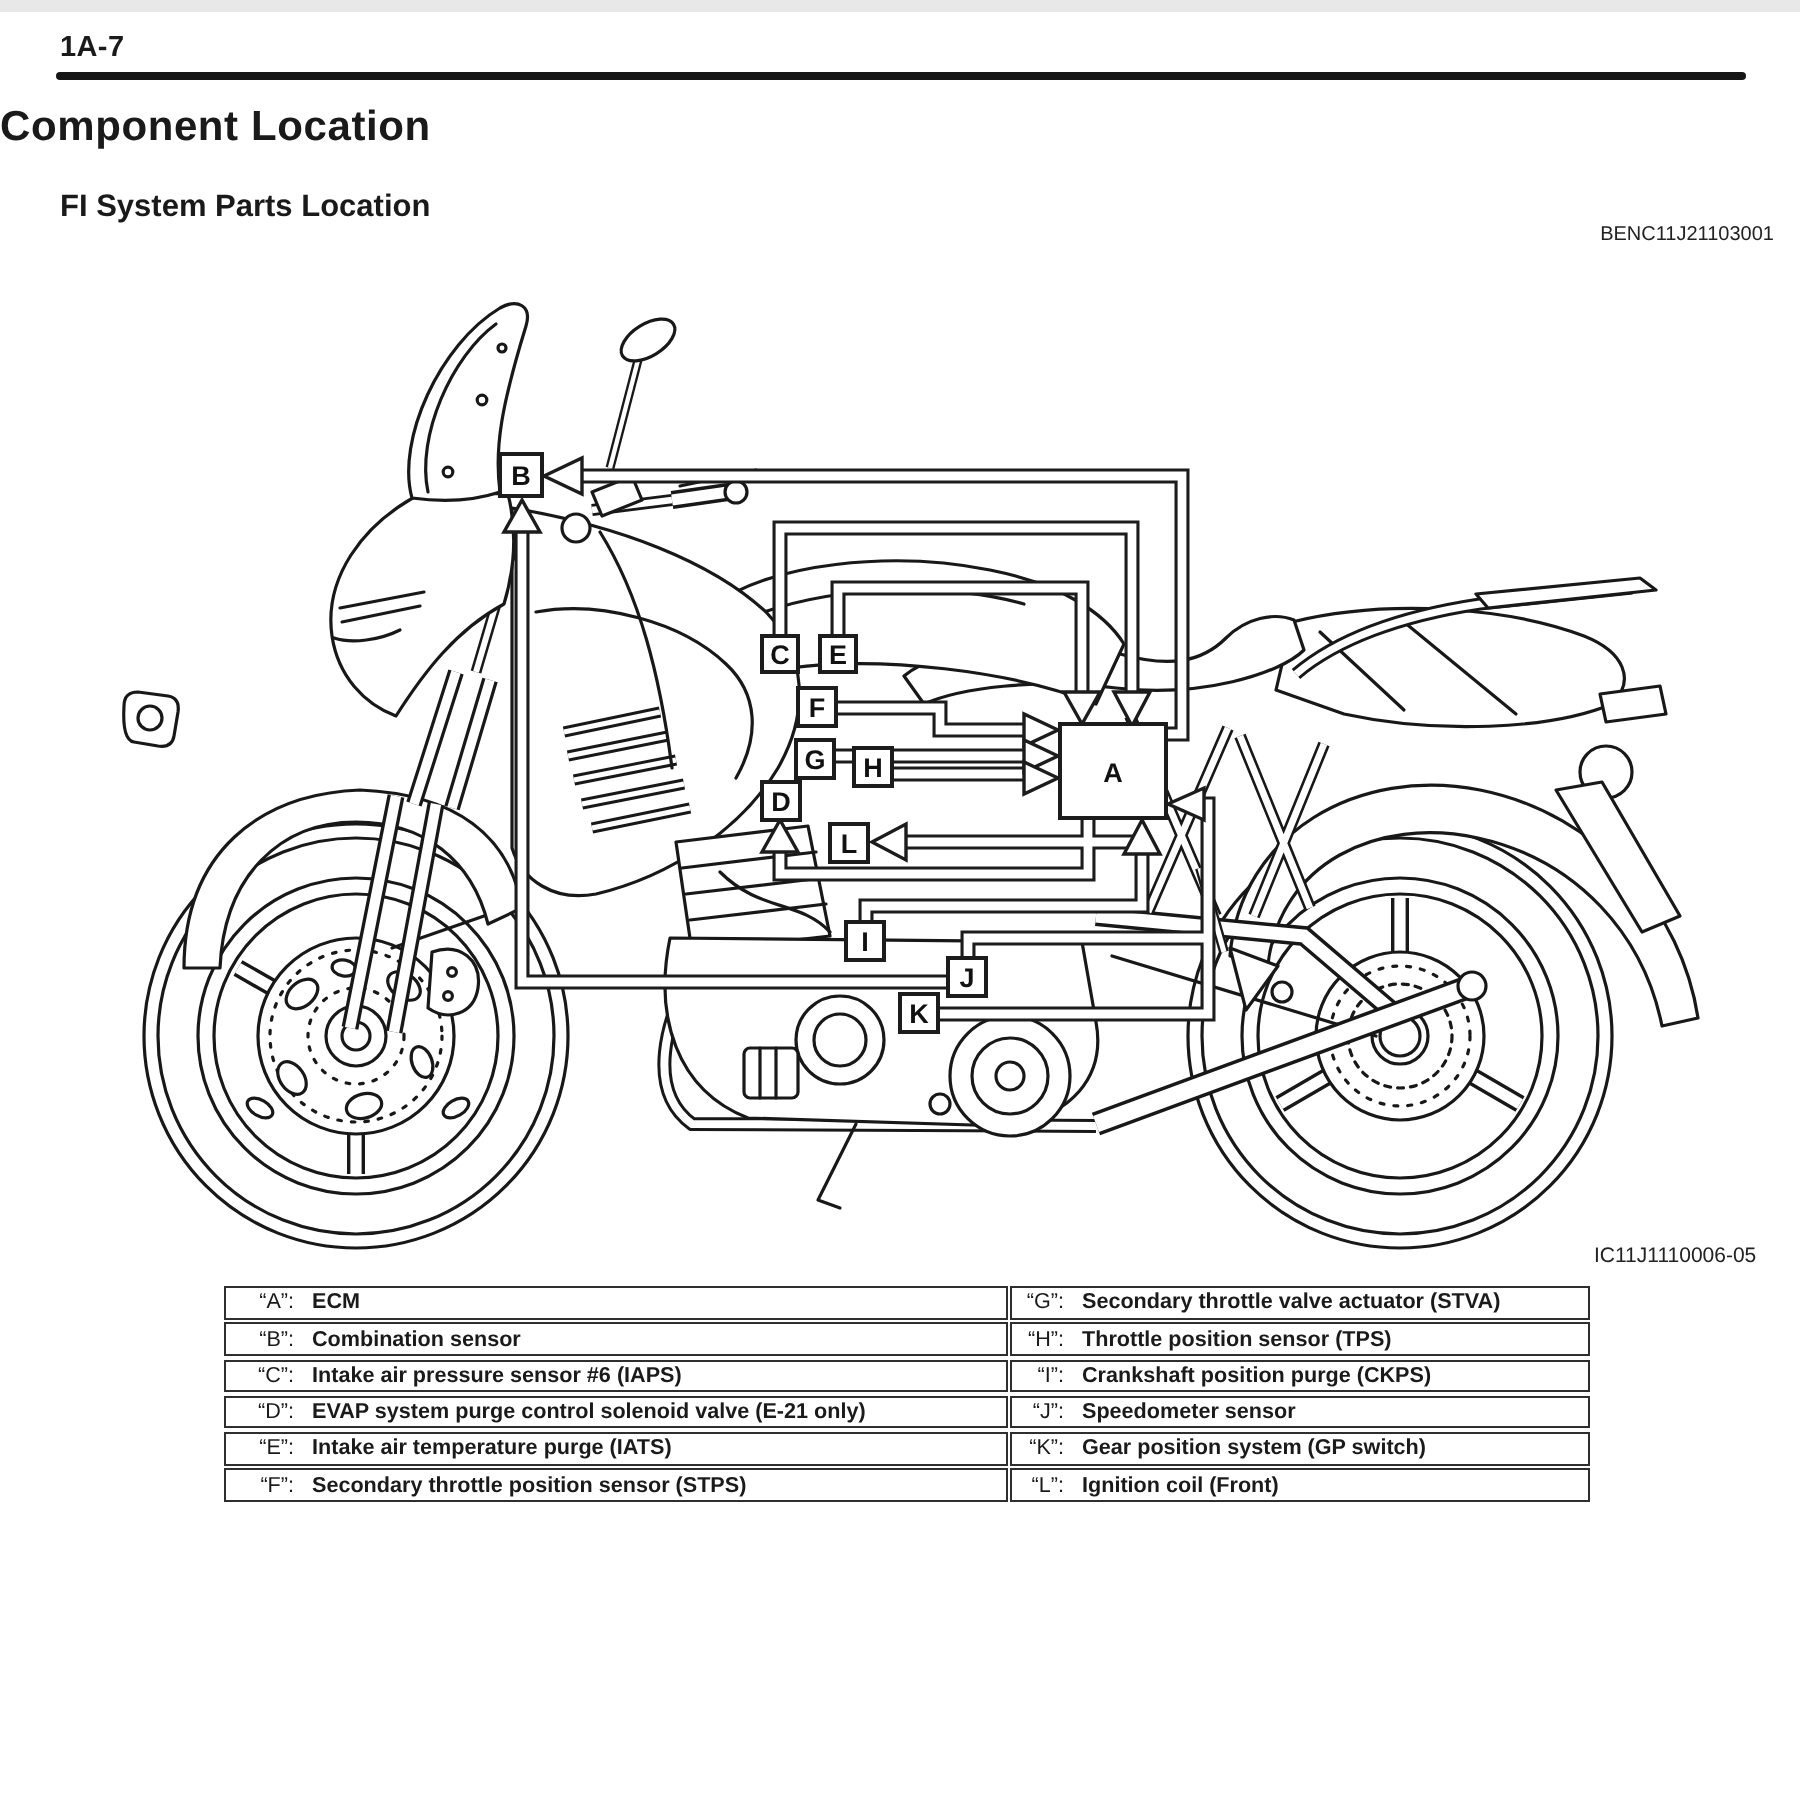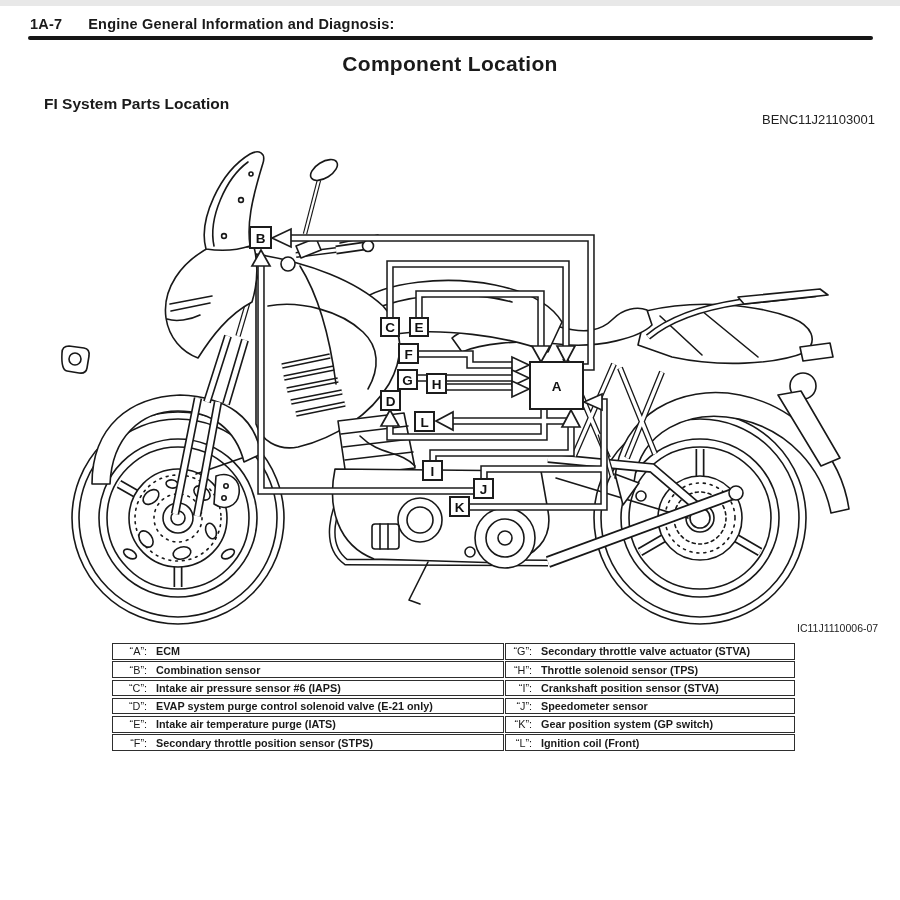--- a/index.html
+++ b/index.html
@@ -6,23 +6,23 @@
   #page{
     position:relative;width:900px;height:900px;background:#ffffff;
     font-family:"Liberation Sans", sans-serif;color:#1a1a1a;overflow:hidden;
     margin:6px auto;
   }
   
   #hdr-row{position:absolute;left:30px;top:10px;width:842px;display:flex;align-items:baseline;}
   #hdr-code{font-size:14.5px;font-weight:bold;letter-spacing:.2px;}
   #hdr-title{font-size:14.5px;font-weight:bold;margin-left:26px;letter-spacing:.2px;}
   #hdr-rule{position:absolute;left:28px;top:30px;width:845px;height:3.5px;background:#161616;border-radius:2px;}
-  #main-title{position:absolute;left:0;top:46px;width:900px;text-align:center;font-size:21px;font-weight:bold;letter-spacing:.3px;}
-  #sub-title{position:absolute;left:44px;top:89px;font-size:15.5px;font-weight:bold;}
-  #doc-num{position:absolute;right:25px;top:106px;font-size:13px;color:#222;}
+  #main-title{position:absolute;left:0;top:46px;width:900px;font-size:21px;font-weight:bold;letter-spacing:.3px;}
+  #sub-title{position:absolute;left:30px;top:89px;font-size:15.5px;font-weight:bold;}
+  #doc-num{position:absolute;right:13px;top:106px;font-size:10px;color:#222;}
   #fig-num{position:absolute;left:797px;top:616px;font-size:10.5px;color:#222;}
   
   #diagram{position:absolute;left:0;top:125px;width:900px;height:505px;}
   
   .legend-col{position:absolute;top:637px;}
   #legend-left{left:112px;width:392px;}
   #legend-right{left:505px;width:290px;}
   .legend-row{
     box-sizing:border-box;height:16.5px;border:1.2px solid #2e2e2e;margin-bottom:1.8px;
     display:flex;align-items:center;font-size:10.8px;white-space:nowrap;background:#fff;
@@ -41,28 +41,27 @@
   .cbox{fill:#ffffff;stroke:#1c1c1c;stroke-width:2;}
   .ctxt{font-family:"Liberation Sans",sans-serif;font-weight:bold;font-size:13.5px;fill:#111;text-anchor:middle;}
 </style>
 </head>
 <body>
 
 <div id="page">
 
   <div id="hdr-row">
     <span id="hdr-code">1A-7</span>
-    <span id="hdr-title">Engine General Information and Diagnosis:</span>
   </div>
   <div id="hdr-rule"></div>
 
   <div id="main-title">Component Location</div>
   <div id="sub-title">FI System Parts Location</div>
   <div id="doc-num">BENC11J21103001</div>
-  <div id="fig-num">IC11J1110006-07</div>
+  <div id="fig-num">IC11J1110006-05</div>
 
   <svg id="diagram" viewBox="0 125 900 505" xmlns="http://www.w3.org/2000/svg">
 
     <g>
 
       <g>
         <circle class="ln" cx="700" cy="512" r="106"></circle>
         <circle class="ln" cx="700" cy="512" r="99"></circle>
         <circle class="ln" cx="700" cy="512" r="79"></circle>
         <circle class="ln" cx="700" cy="512" r="71"></circle>
@@ -343,25 +342,25 @@
     </div>
   </div>
 
   <div id="legend-right" class="legend-col">
     <div class="legend-row">
       <span class="legend-label">“G”:</span>
       <span class="legend-desc">Secondary throttle valve actuator (STVA)</span>
     </div>
     <div class="legend-row">
       <span class="legend-label">“H”:</span>
-      <span class="legend-desc">Throttle solenoid sensor (TPS)</span>
+      <span class="legend-desc">Throttle position sensor (TPS)</span>
     </div>
     <div class="legend-row">
       <span class="legend-label">“I”:</span>
-      <span class="legend-desc">Crankshaft position sensor (STVA)</span>
+      <span class="legend-desc">Crankshaft position purge (CKPS)</span>
     </div>
     <div class="legend-row">
       <span class="legend-label">“J”:</span>
       <span class="legend-desc">Speedometer sensor</span>
     </div>
     <div class="legend-row">
       <span class="legend-label">“K”:</span>
       <span class="legend-desc">Gear position system (GP switch)</span>
     </div>
     <div class="legend-row">

